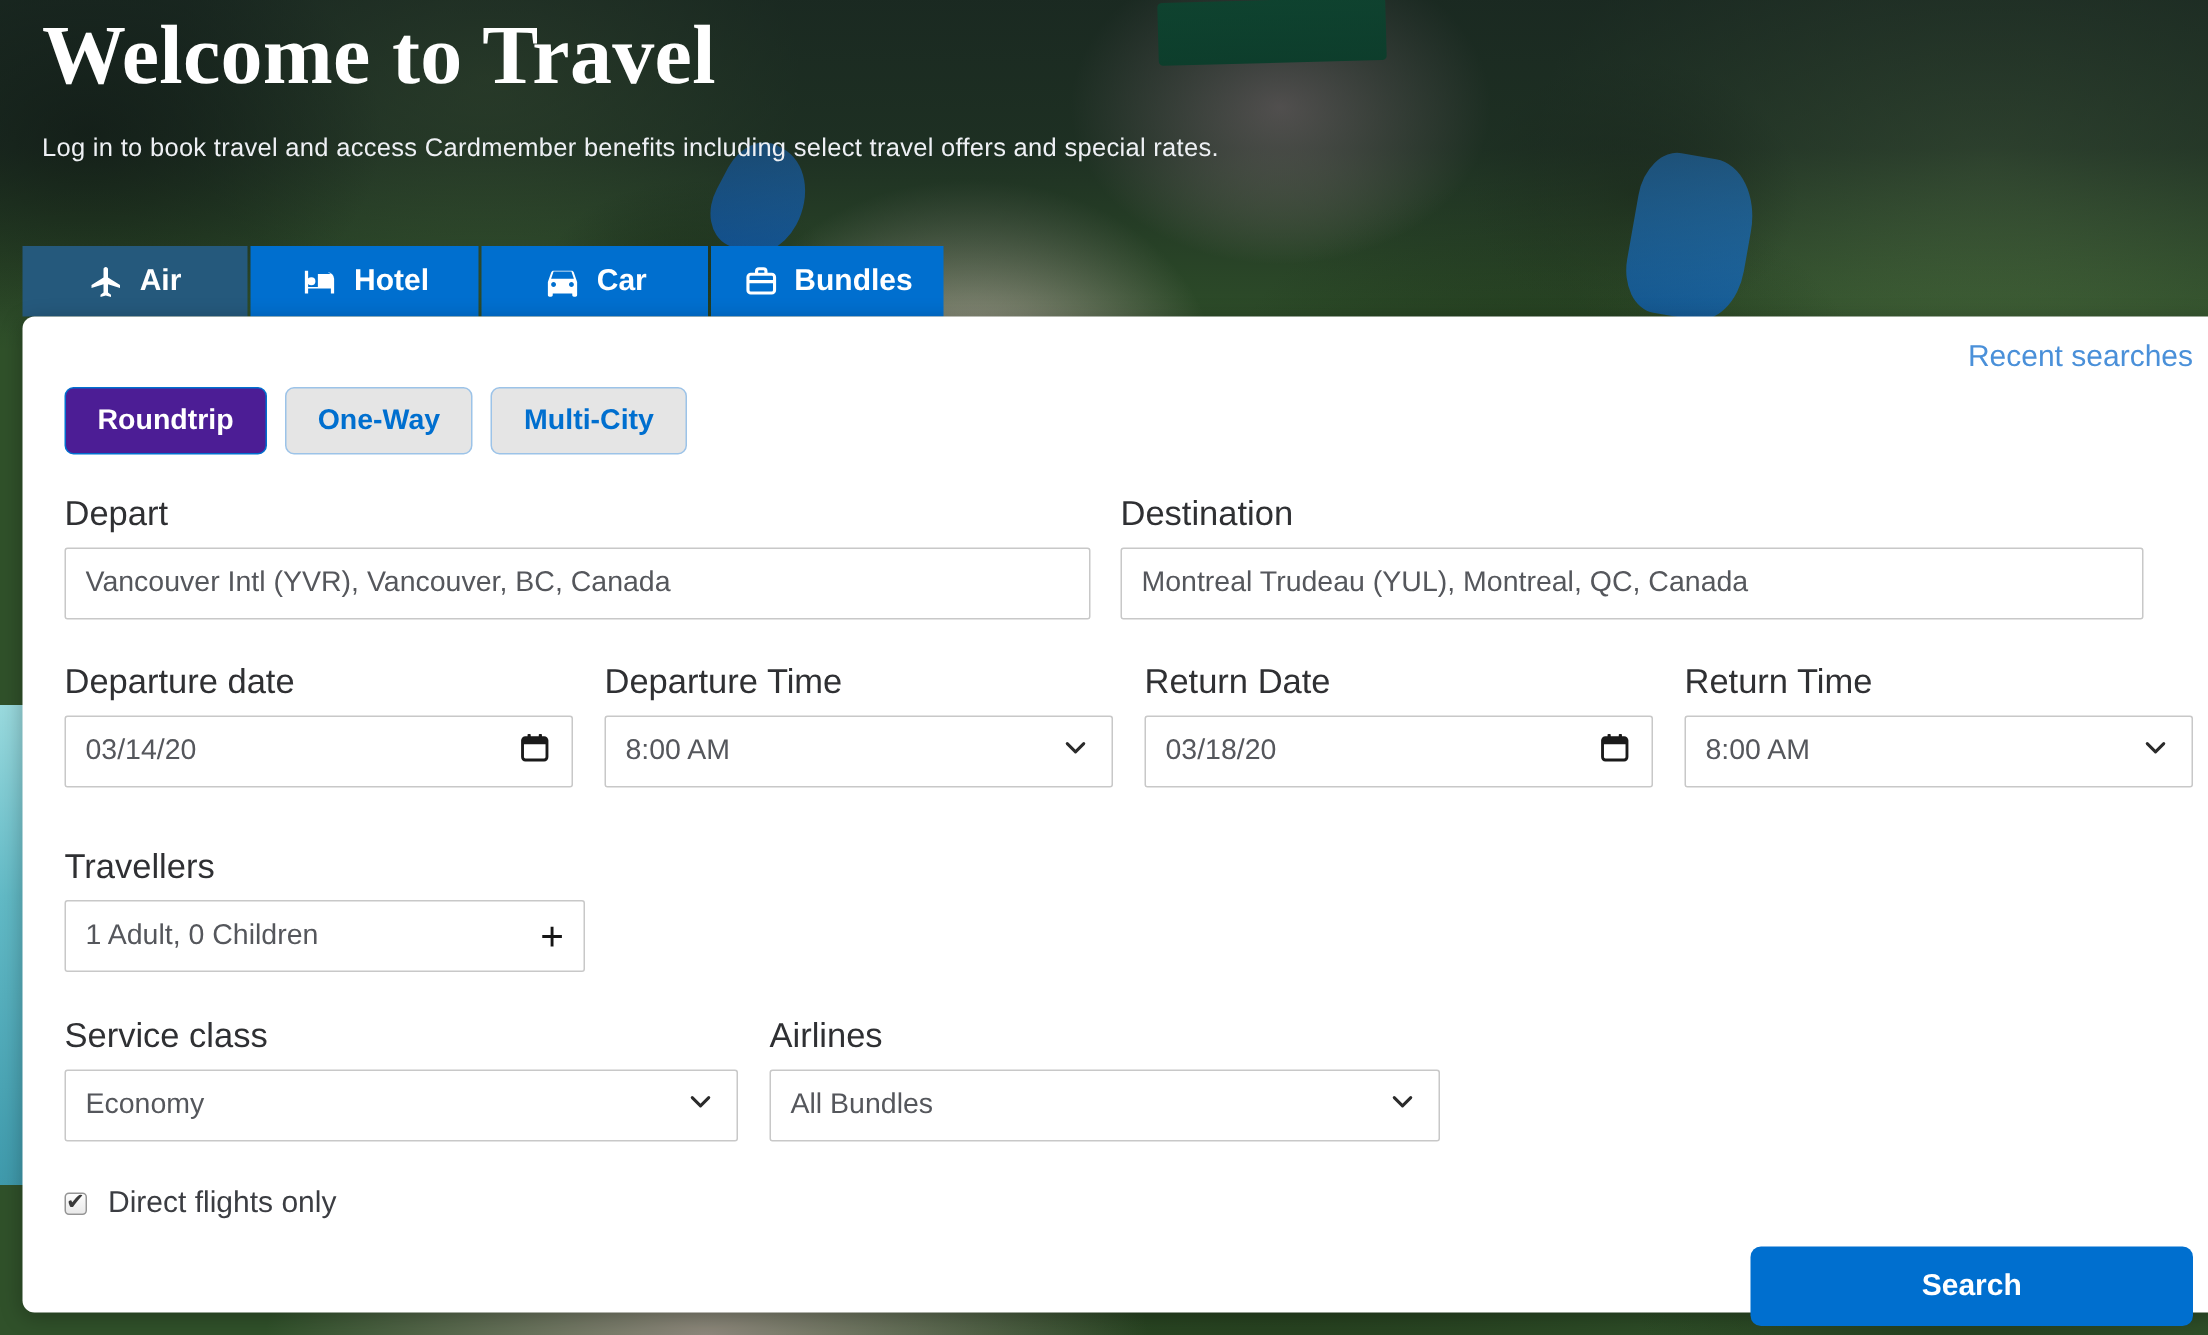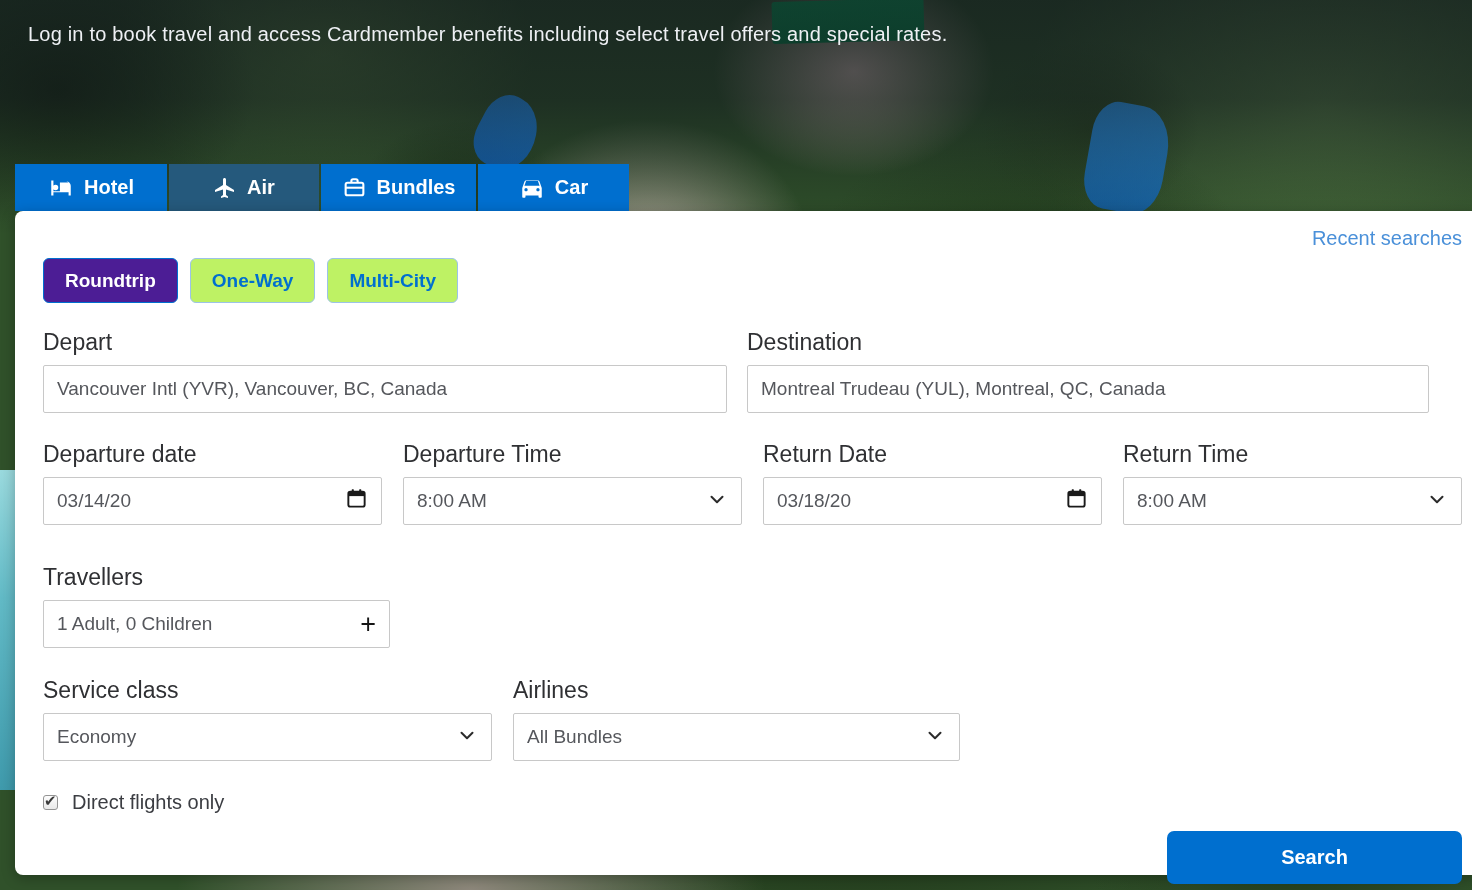--- a/index.html
+++ b/index.html
@@ -34,42 +34,42 @@
   .bg-palm1 { position:absolute; left:980px; top:40px; width:220px; height:180px;
     background:radial-gradient(ellipse at center,#2a4522 0%, rgba(42,69,34,0) 70%); }
   .bg-palm2 { position:absolute; left:360px; top:120px; width:200px; height:140px;
     background:radial-gradient(ellipse at center,#243e1d 0%, rgba(36,62,29,0) 70%); }
   .bg-overlay { position:absolute; left:0; top:0; width:100%; height:235px;
     background:linear-gradient(180deg, rgba(13,17,28,0.62) 0%, rgba(13,17,28,0.52) 42%, rgba(13,17,28,0.18) 78%, rgba(13,17,28,0) 100%); }
 
   
   .hero { position:absolute; left:28px; top:4px; color:#fff; }
   .hero h1 { font-family:"Liberation Serif", serif; font-weight:600; font-size:56px; line-height:66px; letter-spacing:0.2px; }
-  .hero p { margin-top:19px; font-size:20px; color:#eef0f4; letter-spacing:0.2px; }
+  .hero p { margin-top:19px; font-size:17px; color:#eef0f4; letter-spacing:0.2px; }
 
   
   .tabs { position:absolute; left:15px; top:164px; display:flex; }
   .tab { height:47px; display:flex; align-items:center; justify-content:center; gap:10px;
     background:#006fcf; color:#fff; font-size:20px; font-weight:bold; margin-right:2px; cursor:pointer; }
   .tab.active { background:#25597c; }
   .tab.t-air { width:150px; } .tab.t-hotel { width:152px; } .tab.t-car { width:151px; } .tab.t-bundles { width:155px; }
   .tab svg { display:block; }
 
   
   .card { position:absolute; left:15px; top:211px; width:1464px; height:664px; background:#fff;
     border-radius:8px; padding:16px 17px 21px 28px; box-shadow:0 3px 14px rgba(0,0,0,0.28); }
 
   .recent-row { height:24px; text-align:right; margin-bottom:7px; }
   .recent-link { font-size:20px; color:#4a90d9; text-decoration:none; }
 
   .trip-row { display:flex; gap:12px; margin-bottom:26px; }
   .trip-btn { height:45px; padding:0 21px; border-radius:6px; font-size:19px; font-weight:bold;
     font-family:"Liberation Sans", sans-serif; cursor:pointer; }
   .trip-btn.selected { background:#4c1d95; color:#fff; border:1px solid #006fcf; }
-  .trip-btn.outline { background:#bef264; color:#006fcf; border:1px solid #9cc3e8; }
+  .trip-btn.outline { background:#e5e5e5; color:#006fcf; border:1px solid #9cc3e8; }
 
   .field-label { display:block; font-size:23px; color:#2f3033; margin-bottom:9px; }
   .input-box { height:48px; border:1px solid #c8c8c8; border-radius:2px; background:#fff;
     display:flex; align-items:center; justify-content:space-between; padding:0 13px;
     font-size:19px; color:#55575c; cursor:pointer; }
   .input-box .val { white-space:nowrap; }
   input.text-input { width:100%; height:48px; border:1px solid #c8c8c8; border-radius:2px;
     padding:0 13px; font-size:19px; color:#55575c; font-family:"Liberation Sans", sans-serif; outline:none; }
 
   .row-two { display:grid; grid-template-columns:684px 682px; column-gap:20px; margin-bottom:28px; }
@@ -97,57 +97,58 @@
 <div class="bg-base"></div>
 <div class="bg-palm1"></div>
 <div class="bg-palm2"></div>
 <div class="bg-water"></div>
 <div class="bg-roof"></div>
 <div class="bg-boat"></div>
 <div class="bg-pool"></div>
 <div class="bg-overlay"></div>
 
 <div class="hero">
+  <h1>Welcome to Travel</h1>
   <p>Log in to book travel and access Cardmember benefits including select travel offers and special rates.</p>
 </div>
 
 <div class="tabs">
+  <div class="tab t-air active">
+    <span>
+      <svg width="24" height="24" viewBox="0 0 24 24">
+          <path fill="#fff" d="M21 16v-2l-8-5V3.5C13 2.67 12.33 2 11.5 2S10 2.67 10 3.5V9l-8 5v2l8-2.5V19l-2 1.5V22l3.5-1 3.5 1v-1.5L13 19v-5.5l8 2.5z"></path>
+        </svg>
+    </span>
+    <span>Air</span>
+  </div>
   <div class="tab t-hotel">
     <span>
       <svg width="26" height="26" viewBox="0 0 24 24">
           <path fill="#fff" d="M7 14a2.5 2.5 0 1 0 0-5 2.5 2.5 0 0 0 0 5zm12-7h-8v8H5V5H3v14h2v-3h14v3h2v-9a4 4 0 0 0-4-4z"></path>
         </svg>
     </span>
     <span>Hotel</span>
   </div>
-  <div class="tab t-air active">
-    <span>
-      <svg width="24" height="24" viewBox="0 0 24 24">
-          <path fill="#fff" d="M21 16v-2l-8-5V3.5C13 2.67 12.33 2 11.5 2S10 2.67 10 3.5V9l-8 5v2l8-2.5V19l-2 1.5V22l3.5-1 3.5 1v-1.5L13 19v-5.5l8 2.5z"></path>
-        </svg>
-    </span>
-    <span>Air</span>
+  <div class="tab t-car">
+    <span>
+      <svg width="26" height="26" viewBox="0 0 24 24">
+          <path fill="#fff" d="M18.92 6.01C18.72 5.42 18.16 5 17.5 5h-11c-.66 0-1.21.42-1.42 1.01L3 12v8c0 .55.45 1 1 1h1c.55 0 1-.45 1-1v-1h12v1c0 .55.45 1 1 1h1c.55 0 1-.45 1-1v-8l-2.08-5.99zM6.5 15c-.83 0-1.5-.67-1.5-1.5S5.67 12 6.5 12s1.5.67 1.5 1.5S7.33 15 6.5 15zm11 0c-.83 0-1.5-.67-1.5-1.5s.67-1.5 1.5-1.5 1.5.67 1.5 1.5-.67 1.5-1.5 1.5zM5 10l1.5-4.5h11L19 10H5z"></path>
+        </svg>
+    </span>
+    <span>Car</span>
   </div>
   <div class="tab t-bundles">
     <span>
       <svg width="25" height="25" viewBox="0 0 24 24">
           <rect x="3.5" y="7.5" width="17" height="12" rx="1.8" fill="none" stroke="#fff" stroke-width="2"></rect>
           <path d="M9 7.5V5.6A1.6 1.6 0 0 1 10.6 4h2.8A1.6 1.6 0 0 1 15 5.6v1.9" fill="none" stroke="#fff" stroke-width="2"></path>
           <line x1="3.5" y1="12.2" x2="20.5" y2="12.2" stroke="#fff" stroke-width="2"></line>
         </svg>
     </span>
     <span>Bundles</span>
-  </div>
-  <div class="tab t-car">
-    <span>
-      <svg width="26" height="26" viewBox="0 0 24 24">
-          <path fill="#fff" d="M18.92 6.01C18.72 5.42 18.16 5 17.5 5h-11c-.66 0-1.21.42-1.42 1.01L3 12v8c0 .55.45 1 1 1h1c.55 0 1-.45 1-1v-1h12v1c0 .55.45 1 1 1h1c.55 0 1-.45 1-1v-8l-2.08-5.99zM6.5 15c-.83 0-1.5-.67-1.5-1.5S5.67 12 6.5 12s1.5.67 1.5 1.5S7.33 15 6.5 15zm11 0c-.83 0-1.5-.67-1.5-1.5s.67-1.5 1.5-1.5 1.5.67 1.5 1.5-.67 1.5-1.5 1.5zM5 10l1.5-4.5h11L19 10H5z"></path>
-        </svg>
-    </span>
-    <span>Car</span>
   </div>
 </div>
 
 <div class="card">
 
   <div class="recent-row">
     <a href="#" class="recent-link">Recent searches</a>
   </div>
 
   <div class="trip-row">

